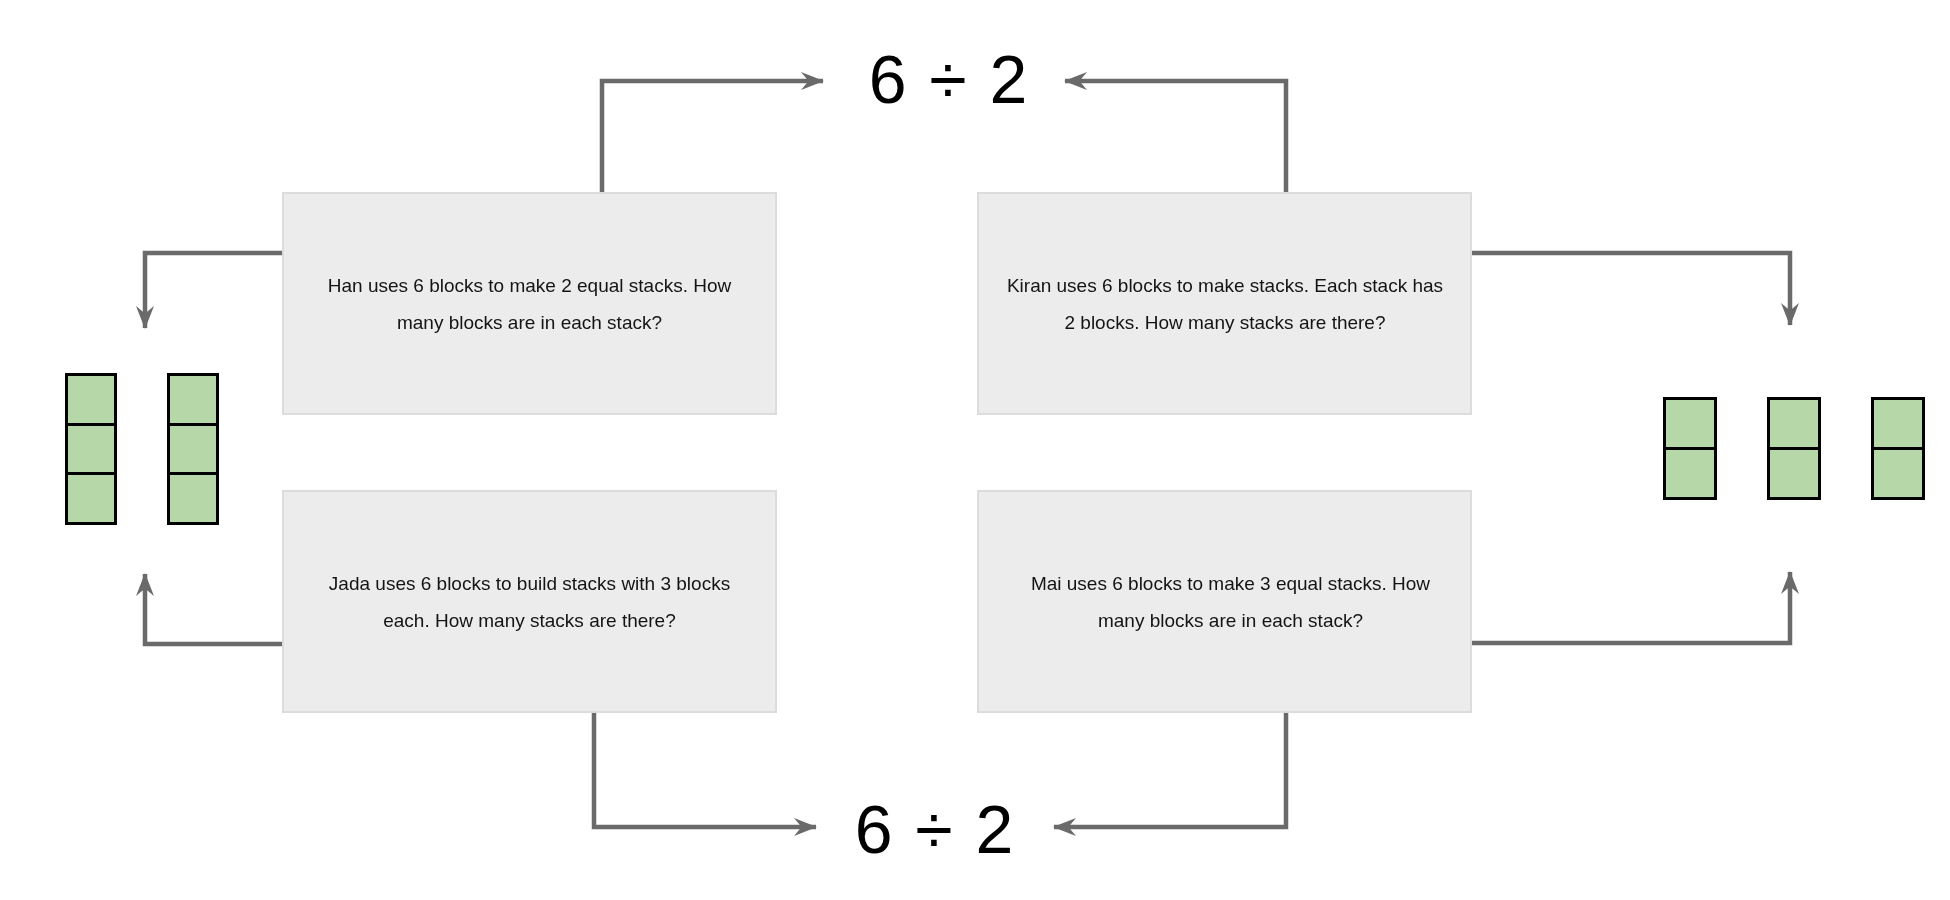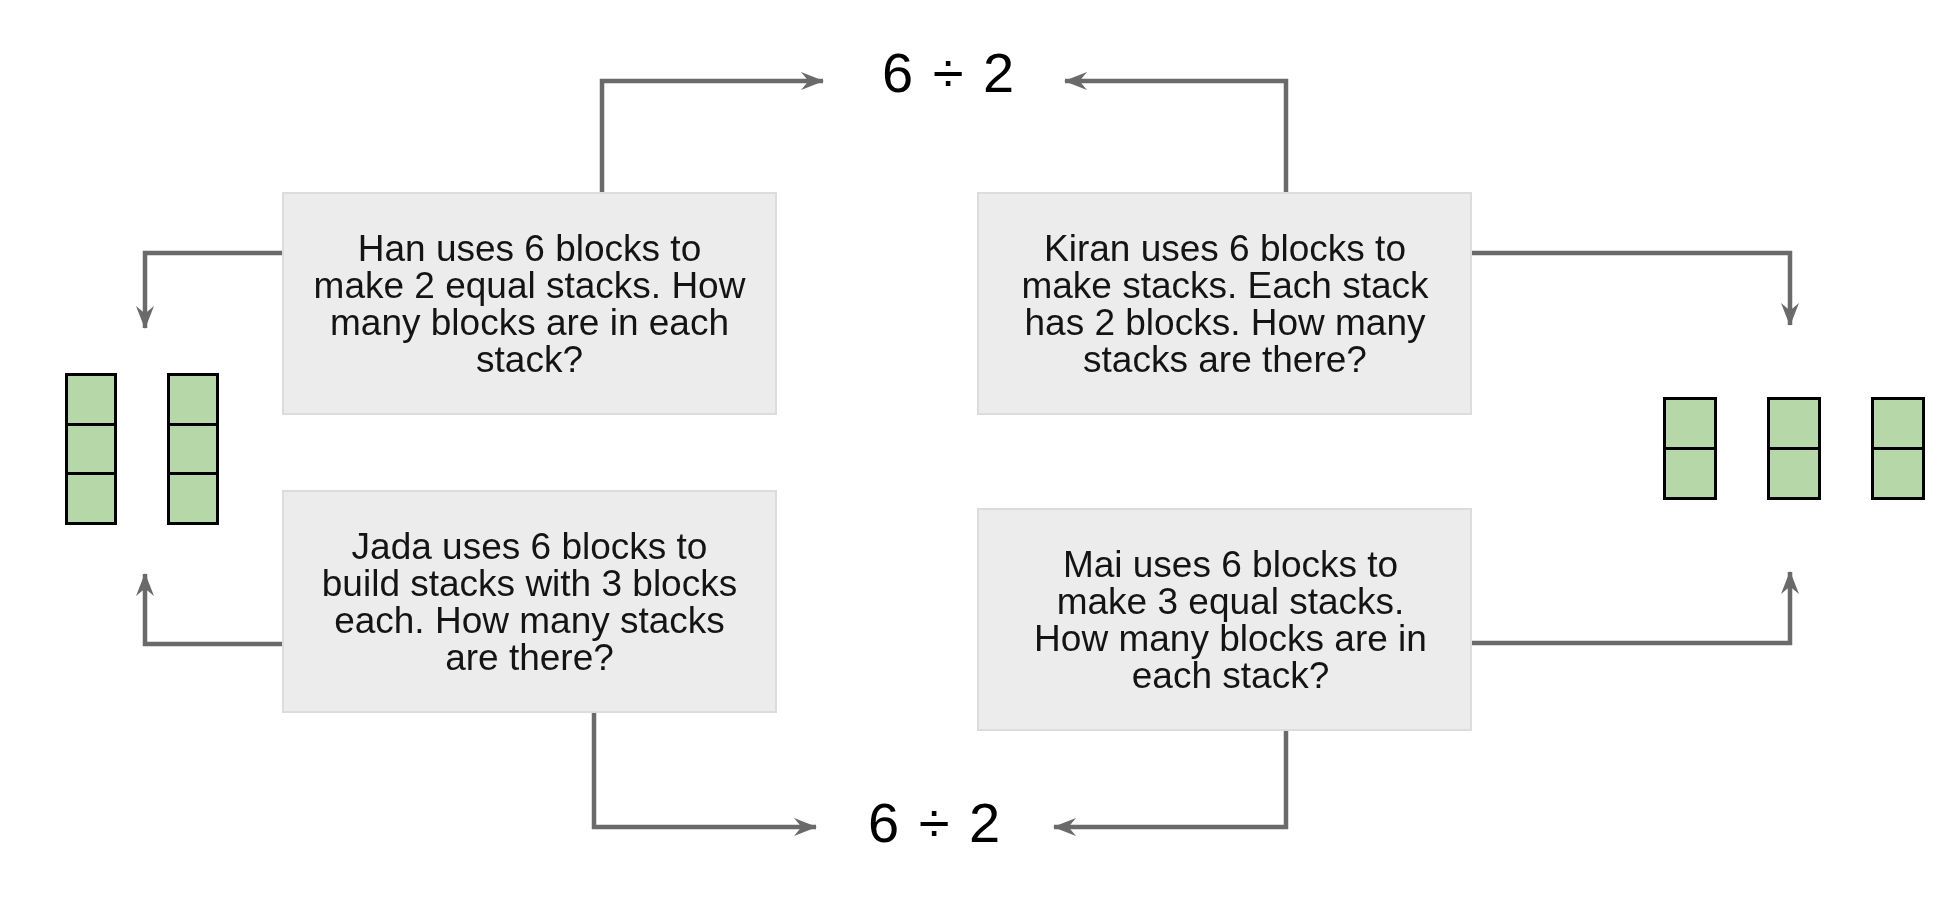--- a/index.html
+++ b/index.html
@@ -30,34 +30,34 @@
     position: absolute;
     width: 495px;
     height: 223px;
     background: var(--card-bg, #ececec);
     border: 2px solid var(--card-border, #dcdcdc);
     box-sizing: border-box;
     display: flex;
     align-items: center;
     justify-content: center;
     text-align: center;
-    font-size: 37px;
+    font-size: 19px;
     line-height: 37px;
     color: #141414;
     padding: 0 24px;
   }
   #card-han   { left: 282px; top: 192px; }
   #card-kiran { left: 977px; top: 192px; padding-left: 25px; }
   #card-jada  { left: 282px; top: 490px; justify-content: center; }
-  #card-mai   { left: 977px; top: 508px; padding-left: 36px; }
+  #card-mai   { left: 977px; top: 490px; padding-left: 36px; }
 
   .expr {
     position: absolute;
     transform: translateX(-50%);
-    font-size: 56px;
+    font-size: 68px;
     color: #000000;
     white-space: nowrap;
     letter-spacing: 2px;
   }
   #expr-top    { left: 949px; top: 40px; }
   #expr-bottom { left: 935px; top: 790px; }
 
   .block-group {
     position: absolute;
     display: flex;

